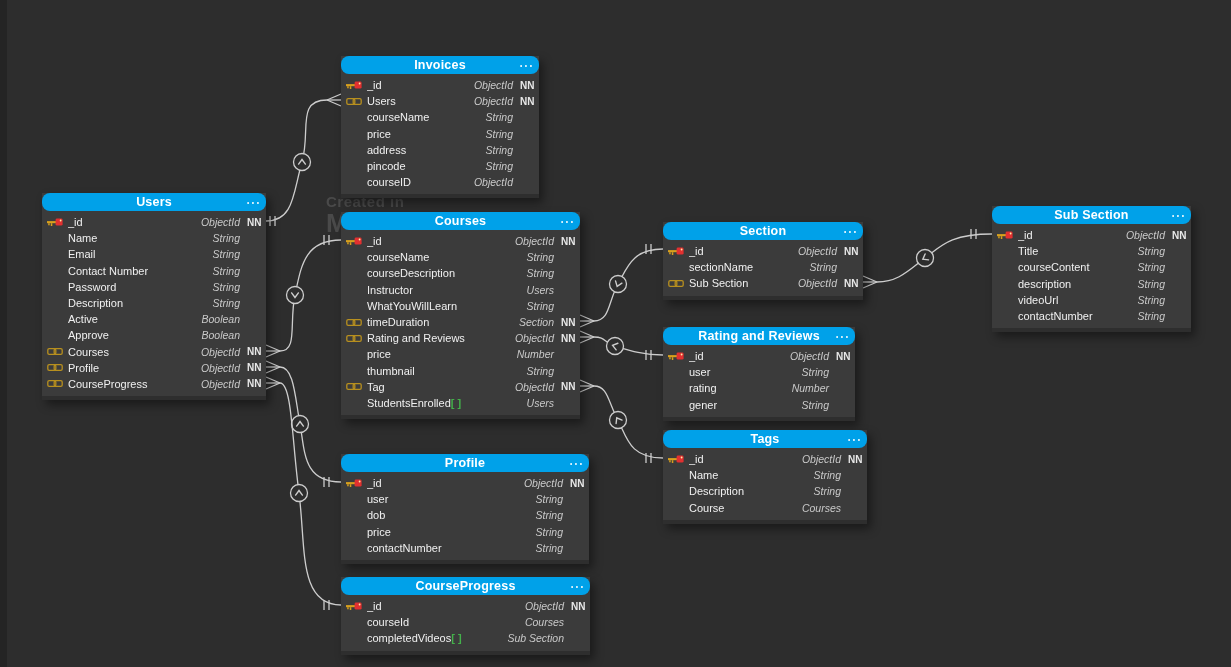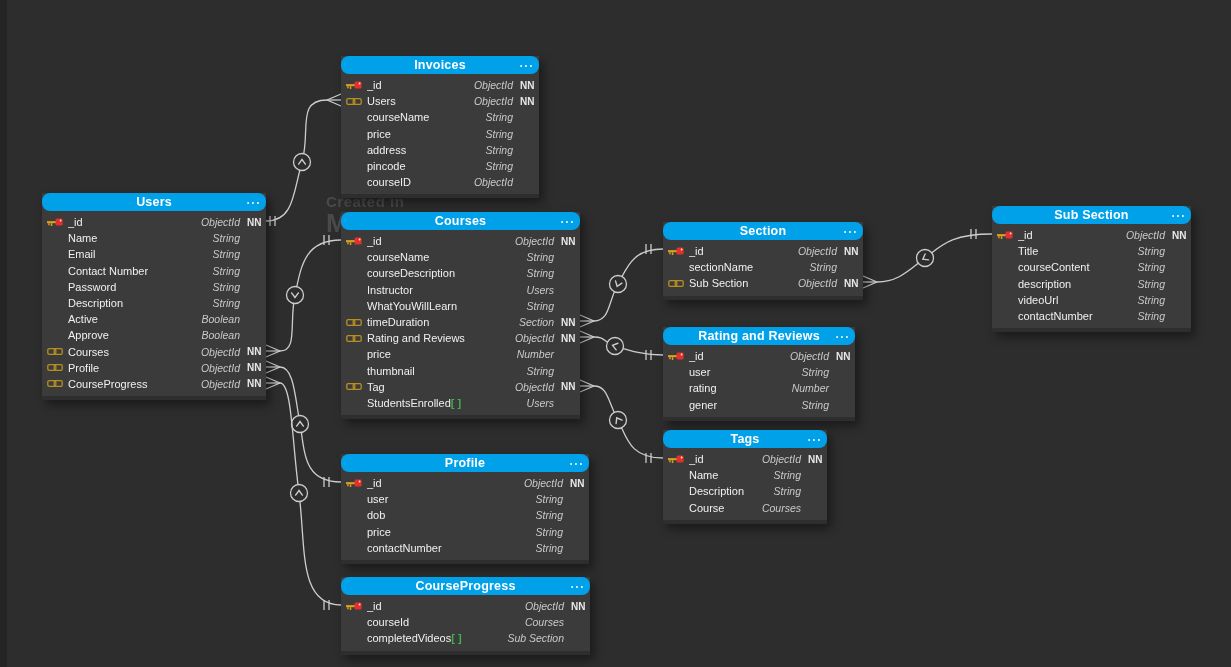--- a/index.html
+++ b/index.html
@@ -585,21 +585,21 @@
             <span class="fnn"></span>
           </div>
           <div class="frow">
             <span class="icell"></span>
             <span class="fname"><span>gener</span></span>
             <span class="ftype">String</span>
             <span class="fnn"></span>
           </div>
         </div>
       </div>
-      <div class="table" style="left: 663px; top: 430px; width: 164px;">
+      <div class="table" style="left: 663px; top: 430px; width: 204px;">
         <div class="thead"><span>Tags</span><span class="menu-dots">...</span></div>
         <div class="tbody">
           <div class="frow">
             <span class="icell">
               <svg width="16" height="9" viewBox="0 0 16 9">
     <rect x="0" y="3.1" width="10" height="2.1" fill="#d8a01d"></rect>
     <rect x="1.2" y="5.2" width="1.5" height="2.1" fill="#d8a01d"></rect>
     <rect x="3.8" y="5.2" width="1.5" height="2.8" fill="#d8a01d"></rect>
     <rect x="8.6" y="0.6" width="7" height="7" rx="1.4" fill="#e23030"></rect>
     <circle cx="13.6" cy="2.5" r="0.9" fill="#ffe9a8"></circle>

